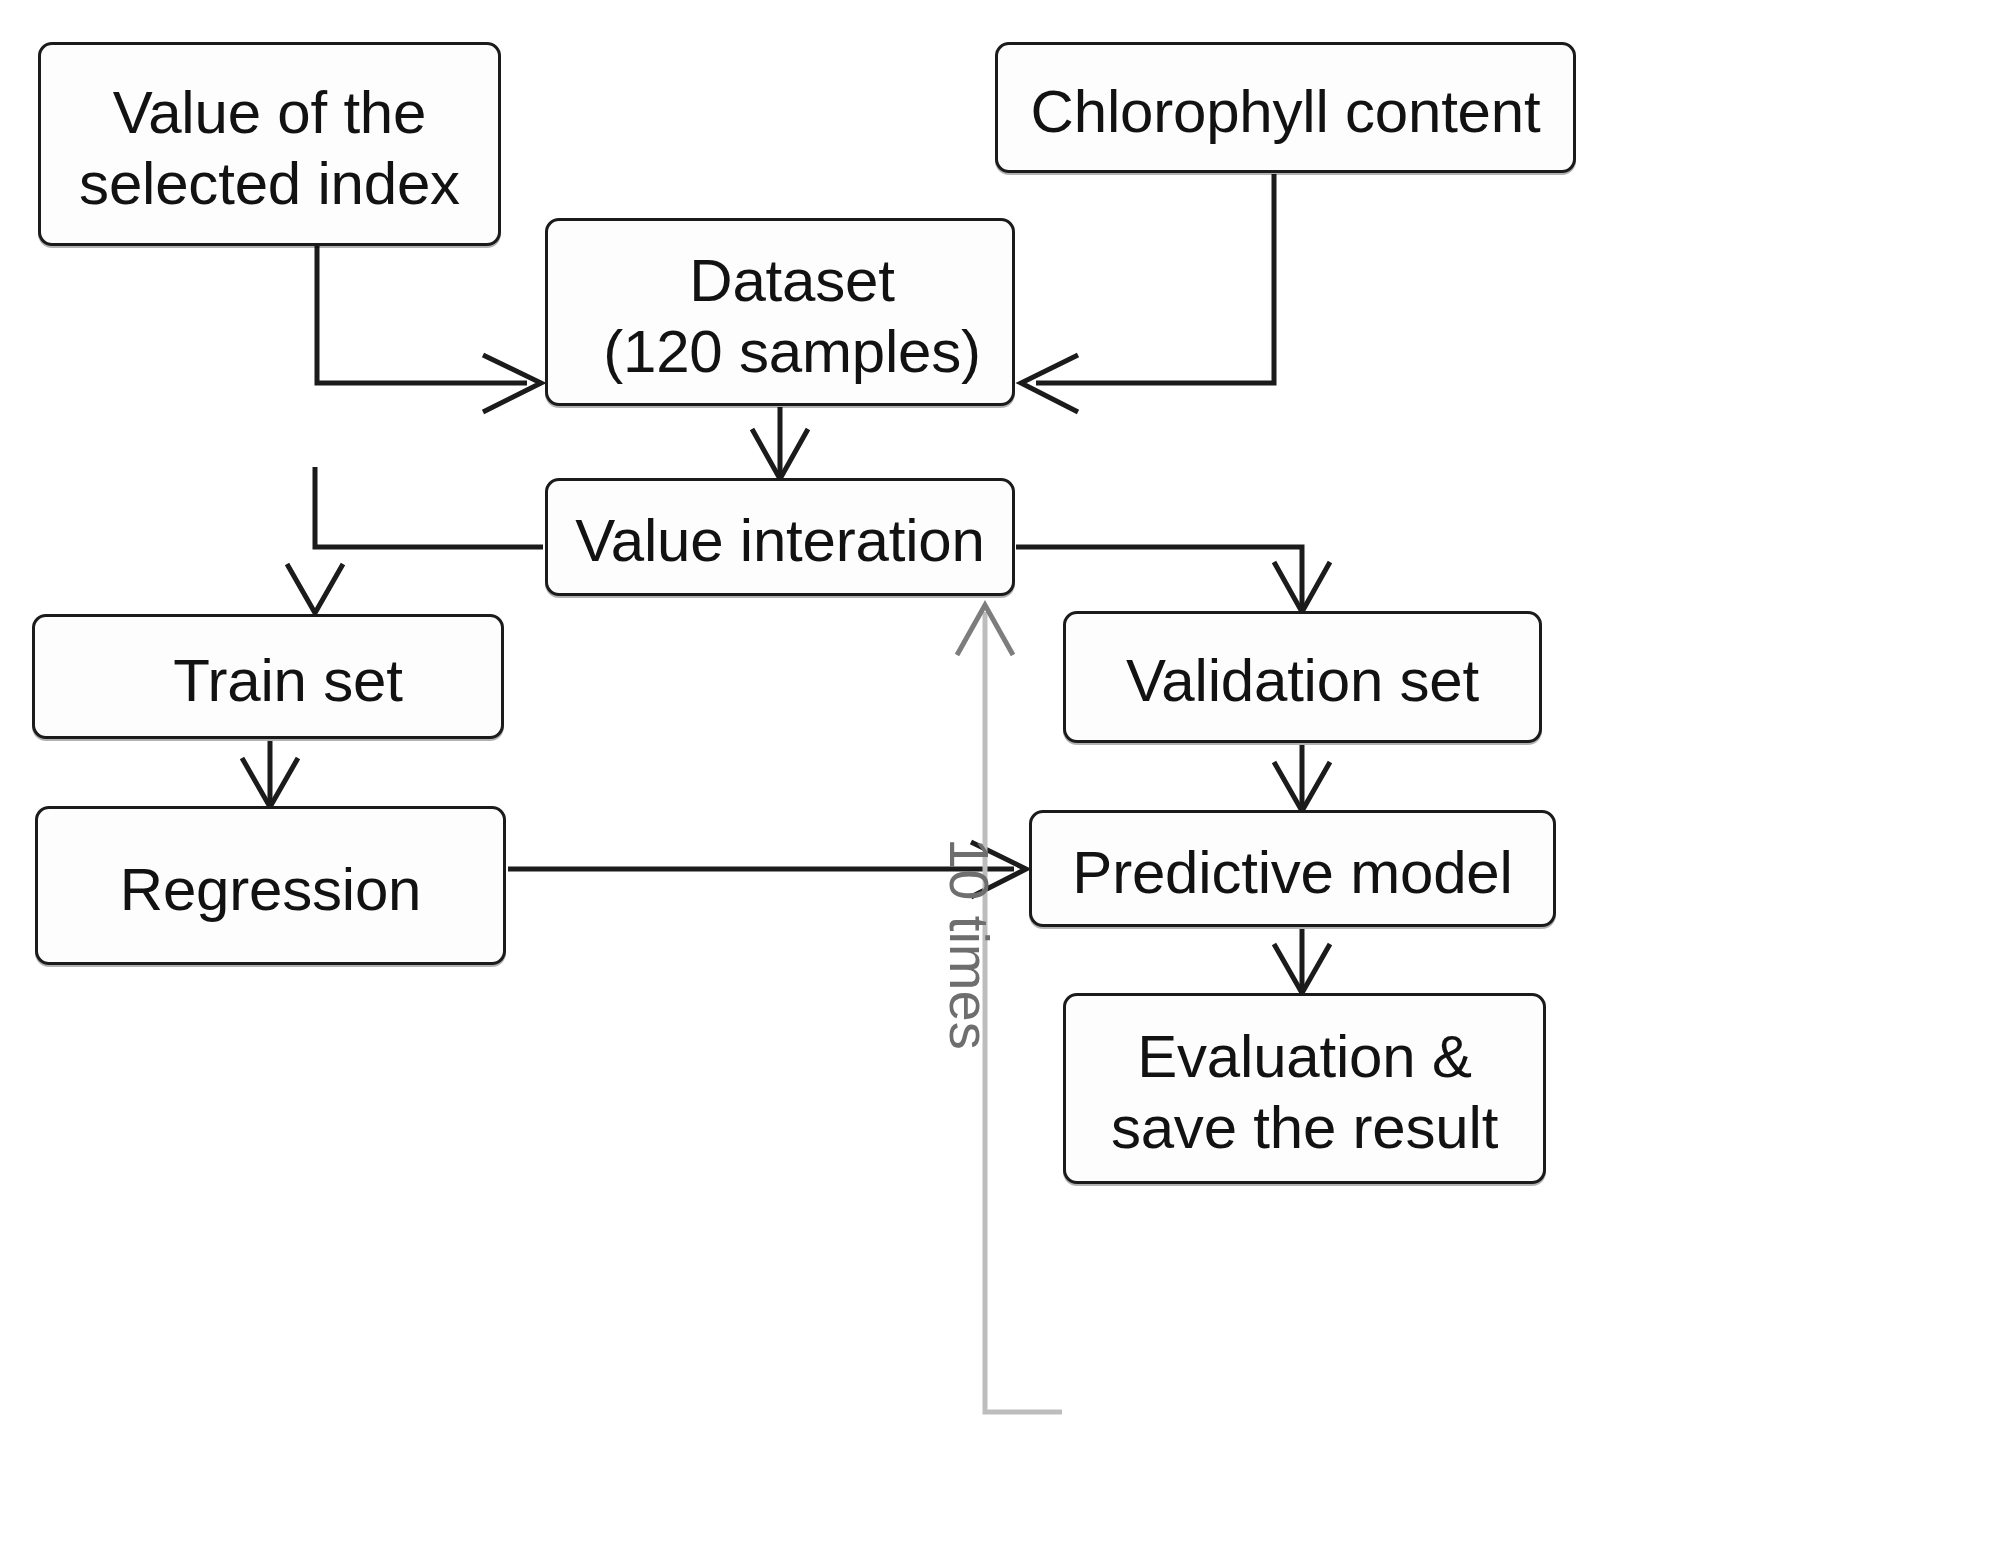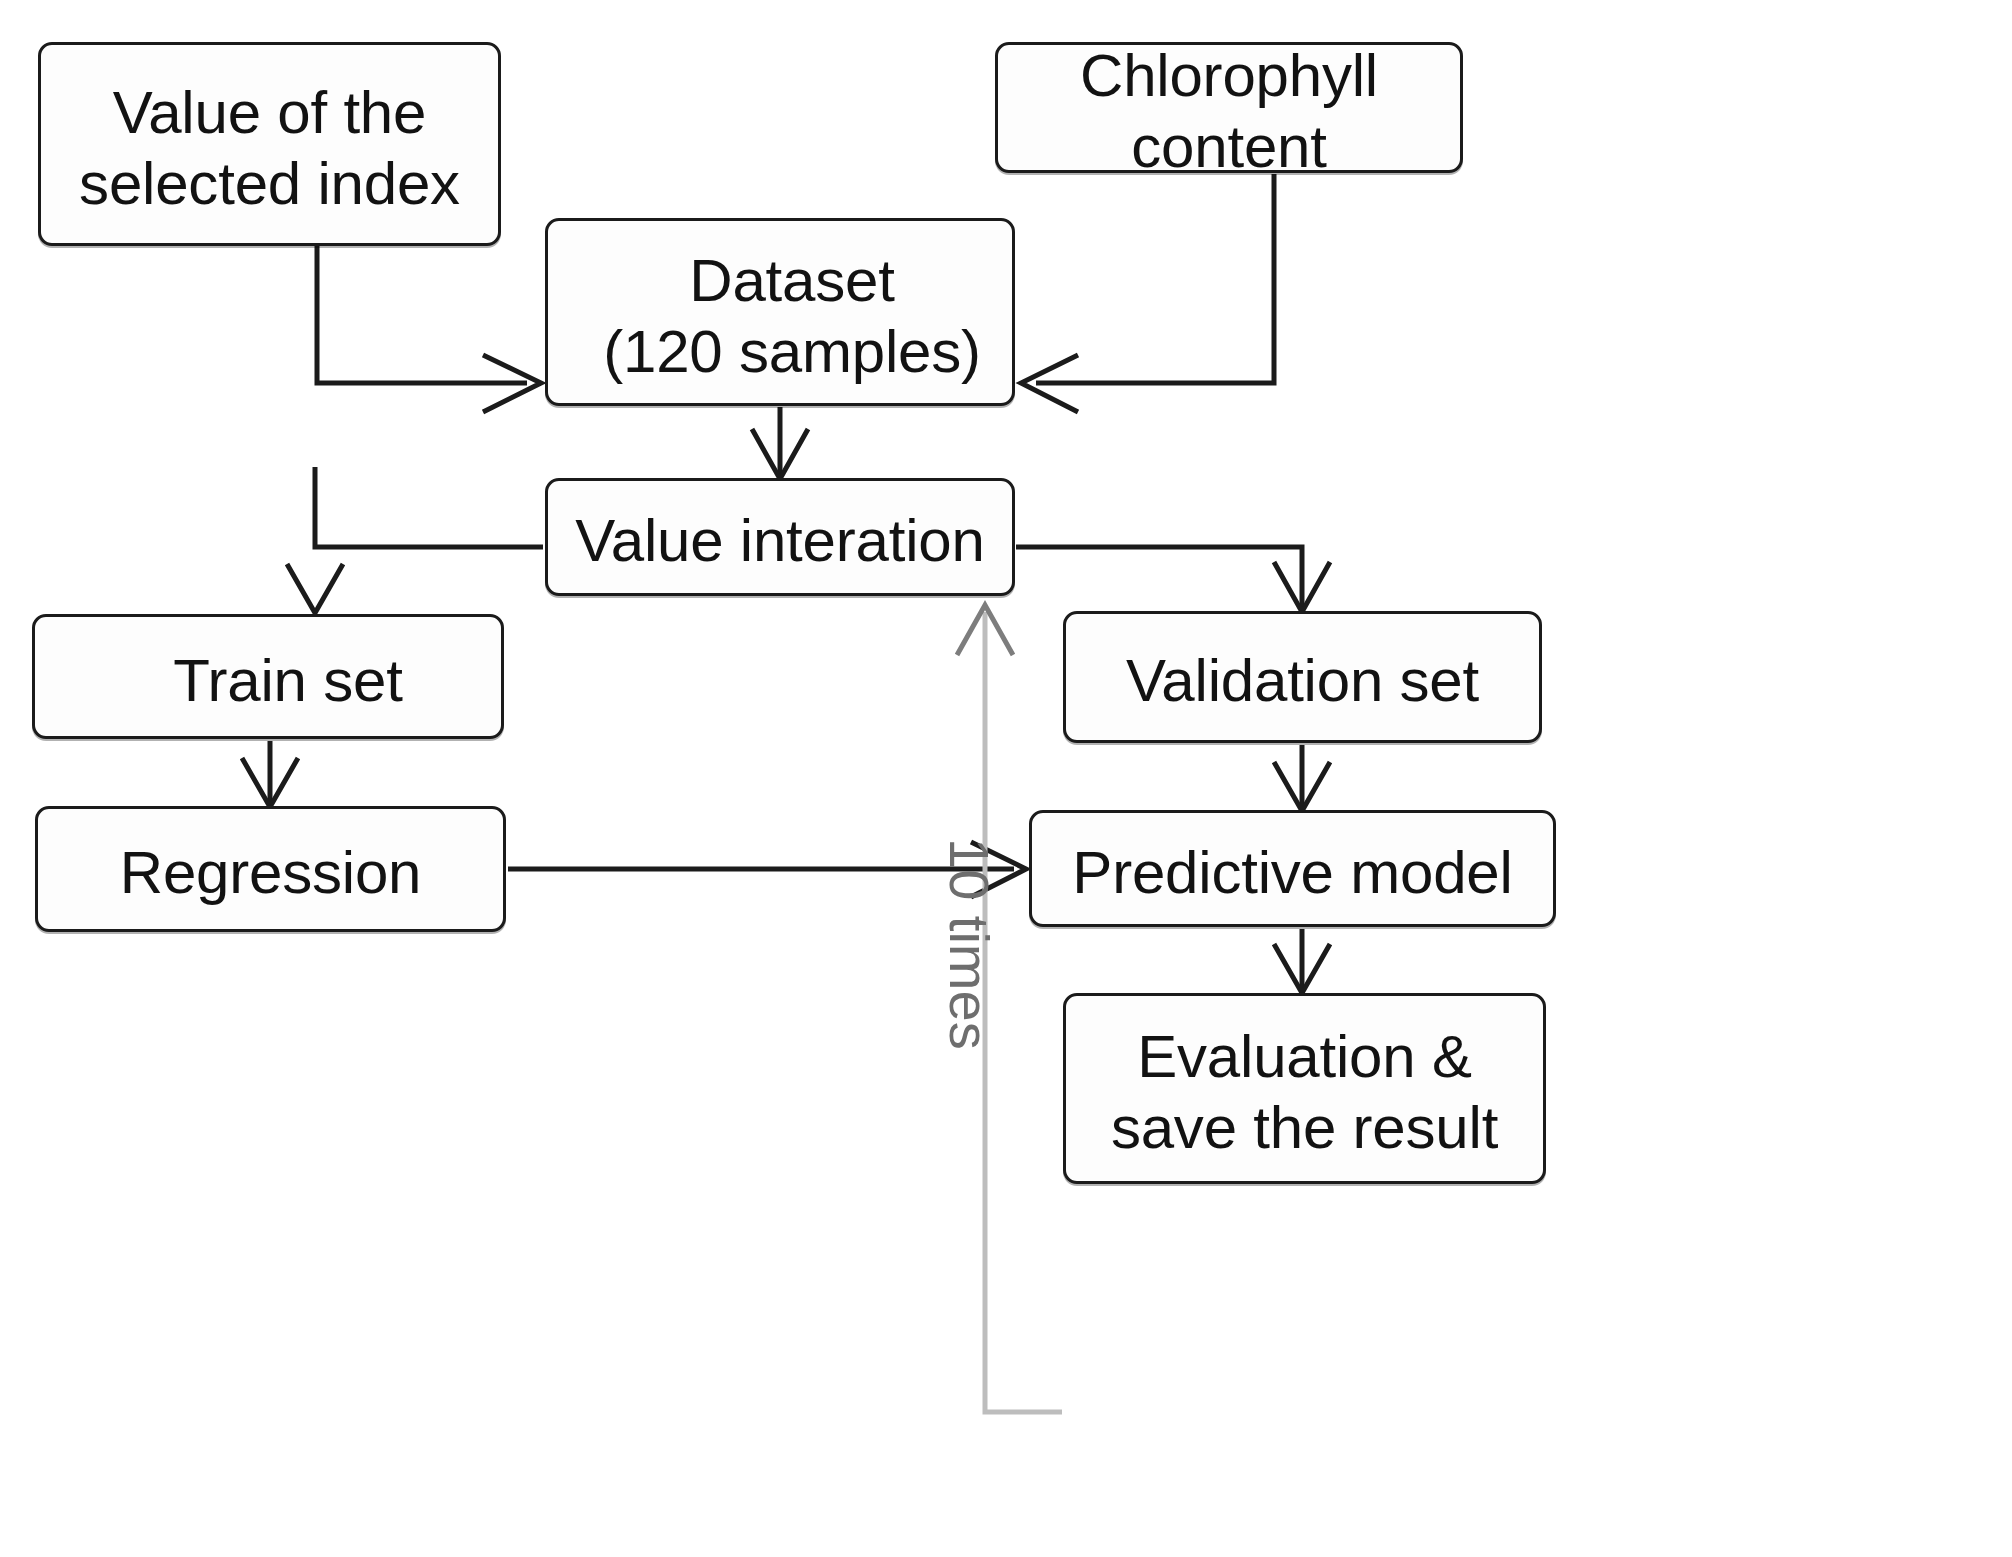--- a/index.html
+++ b/index.html
@@ -38,26 +38,26 @@
     line-height: 1.18;
     font-weight: 400;
     letter-spacing: -0.2px;
     box-shadow: 0 2px 0 rgba(0,0,0,0.30);
     z-index: 2;
   }
   .node span { display: block; width: 100%; white-space: pre-line; margin-top: 9px; }
 
   
   #n-selected-index { left: 38px;   top: 42px;   width: 463px;  height: 204px; font-size: 60px; }
-  #n-chlorophyll    { left: 995px;  top: 42px;   width: 468px;  height: 131px; font-size: 60px; }
+  #n-chlorophyll    { left: 995px;  top: 42px;   width: 581px;  height: 131px; font-size: 60px; }
   #n-dataset        { left: 545px;  top: 218px;  width: 470px;  height: 188px; font-size: 60px; padding-left: 24px; }
   #n-each-iteration { left: 545px;  top: 478px;  width: 470px;  height: 118px; font-size: 60px; }
   #n-train-set      { left: 32px;   top: 614px;  width: 472px;  height: 125px; font-size: 60px; padding-left: 40px; }
   #n-validation-set { left: 1063px; top: 611px;  width: 479px;  height: 132px; font-size: 60px; }
-  #n-regression     { left: 35px;   top: 806px;  width: 471px;  height: 126px; font-size: 60px; }
+  #n-regression     { left: 35px;   top: 806px;  width: 471px;  height: 159px; font-size: 60px; }
   #n-predictive     { left: 1029px; top: 810px;  width: 527px;  height: 117px; font-size: 60px; }
   #n-evaluation     { left: 1063px; top: 993px;  width: 483px;  height: 191px; font-size: 60px; }
 
   .loop-label {
     position: absolute;
     left: 1002px;
     top: 838px;
     color: #6e6e6e;
     font-size: 56px;
     font-family: "Liberation Sans", sans-serif;

